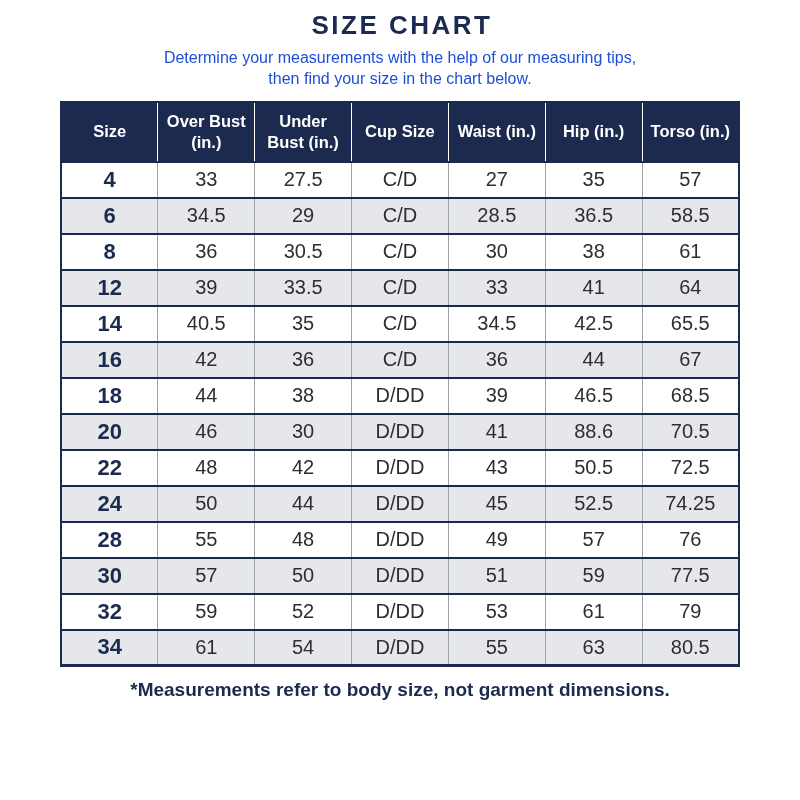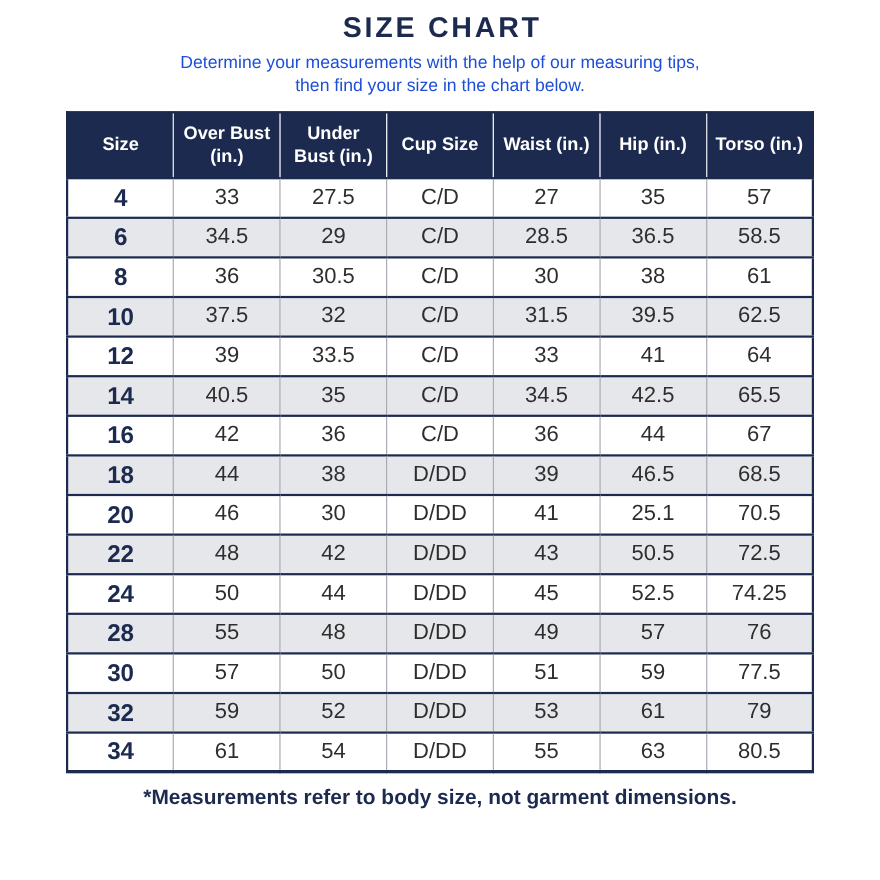--- a/index.html
+++ b/index.html
@@ -126,29 +126,20 @@
         <tr>
           <td>8</td>
           <td>36</td>
           <td>30.5</td>
           <td>C/D</td>
           <td>30</td>
           <td>38</td>
           <td>61</td>
         </tr>
         <tr>
-          <td>10</td>
-          <td>37.5</td>
-          <td>32</td>
-          <td>C/D</td>
-          <td>31.5</td>
-          <td>39.5</td>
-          <td>62.5</td>
-        </tr>
-        <tr>
           <td>12</td>
           <td>39</td>
           <td>33.5</td>
           <td>C/D</td>
           <td>33</td>
           <td>41</td>
           <td>64</td>
         </tr>
         <tr>
           <td>14</td>
@@ -176,21 +167,21 @@
           <td>39</td>
           <td>46.5</td>
           <td>68.5</td>
         </tr>
         <tr>
           <td>20</td>
           <td>46</td>
           <td>30</td>
           <td>D/DD</td>
           <td>41</td>
-          <td>25.1</td>
+          <td>88.6</td>
           <td>70.5</td>
         </tr>
         <tr>
           <td>22</td>
           <td>48</td>
           <td>42</td>
           <td>D/DD</td>
           <td>43</td>
           <td>50.5</td>
           <td>72.5</td>

